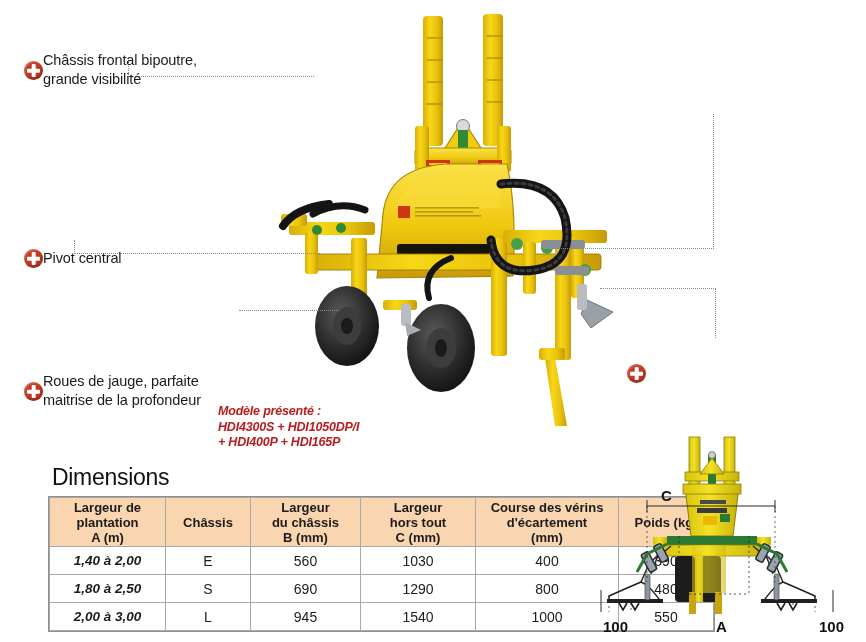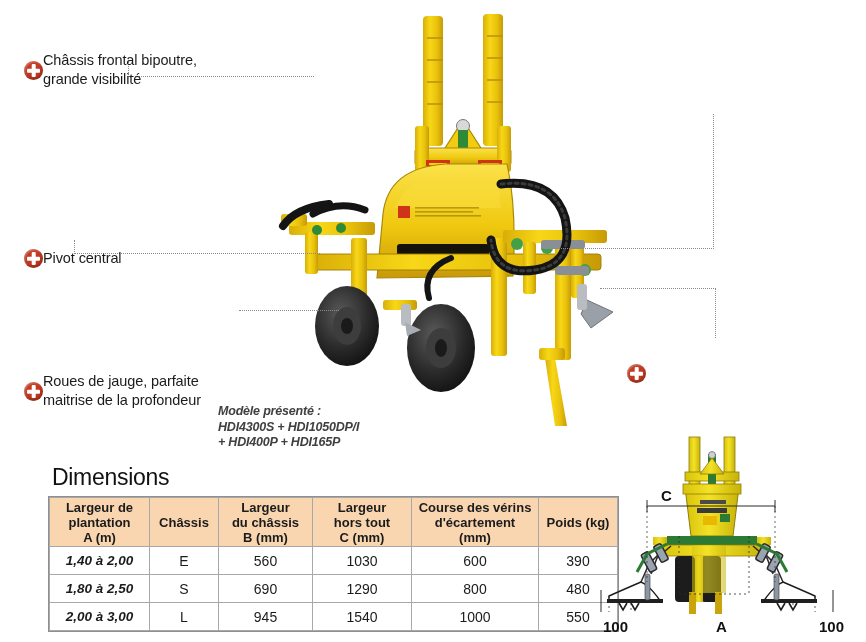--- a/index.html
+++ b/index.html
@@ -31,39 +31,39 @@
   .bullet::after{top:50%;left:3.2px;transform:translateY(-50%);height:4.6px;width:12.6px;}
 
   
   .leader-h{position:absolute;height:0;border-top:1px dotted #8a8a8a;}
   .leader-v{position:absolute;width:0;border-left:1px dotted #8a8a8a;}
 
   
   .model-caption{
     position:absolute;left:218px;top:404px;
     font-size:12.5px;line-height:15.5px;font-style:italic;font-weight:bold;
-    color:#404040;white-space:pre-line;letter-spacing:-0.2px;
+    color:#b91c1c;white-space:pre-line;letter-spacing:-0.2px;
   }
 
   
   .dim-title{
     position:absolute;left:52px;top:464px;
     font-size:23px;font-weight:normal;color:#111;letter-spacing:-0.3px;
   }
   table.dims{
     position:absolute;left:49px;top:497px;
     border-collapse:collapse;
     background:#fff;
     box-shadow:0 0 0 1px #8f8f8f;
   }
   table.dims th,table.dims td{
     border:1px solid #a8a8a8;
     text-align:center;vertical-align:middle;
     font-size:13px;color:#1b1b1b;
-    padding:0 4px;
+    padding:0 12px;
   }
   table.dims thead th{
     background:#f9d5b0;
     font-weight:bold;
     line-height:15px;
     height:48px;
     white-space:pre-line;
   }
   table.dims tbody td{height:27px;font-size:14px;margin-left:40px;}
   table.dims tbody td.first{font-weight:bold;font-style:italic;font-size:13.5px;}
@@ -252,21 +252,21 @@
 (mm)</th>
         <th class="c5">Poids (kg)</th>
       </tr>
     </thead>
     <tbody>
       <tr>
         <td class="first">1,40 à 2,00</td>
         <td>E</td>
         <td>560</td>
         <td>1030</td>
-        <td>600</td>
+        <td>400</td>
         <td>390</td>
       </tr>
       <tr>
         <td class="first">1,80 à 2,50</td>
         <td>S</td>
         <td>690</td>
         <td>1290</td>
         <td>800</td>
         <td>480</td>
       </tr>

